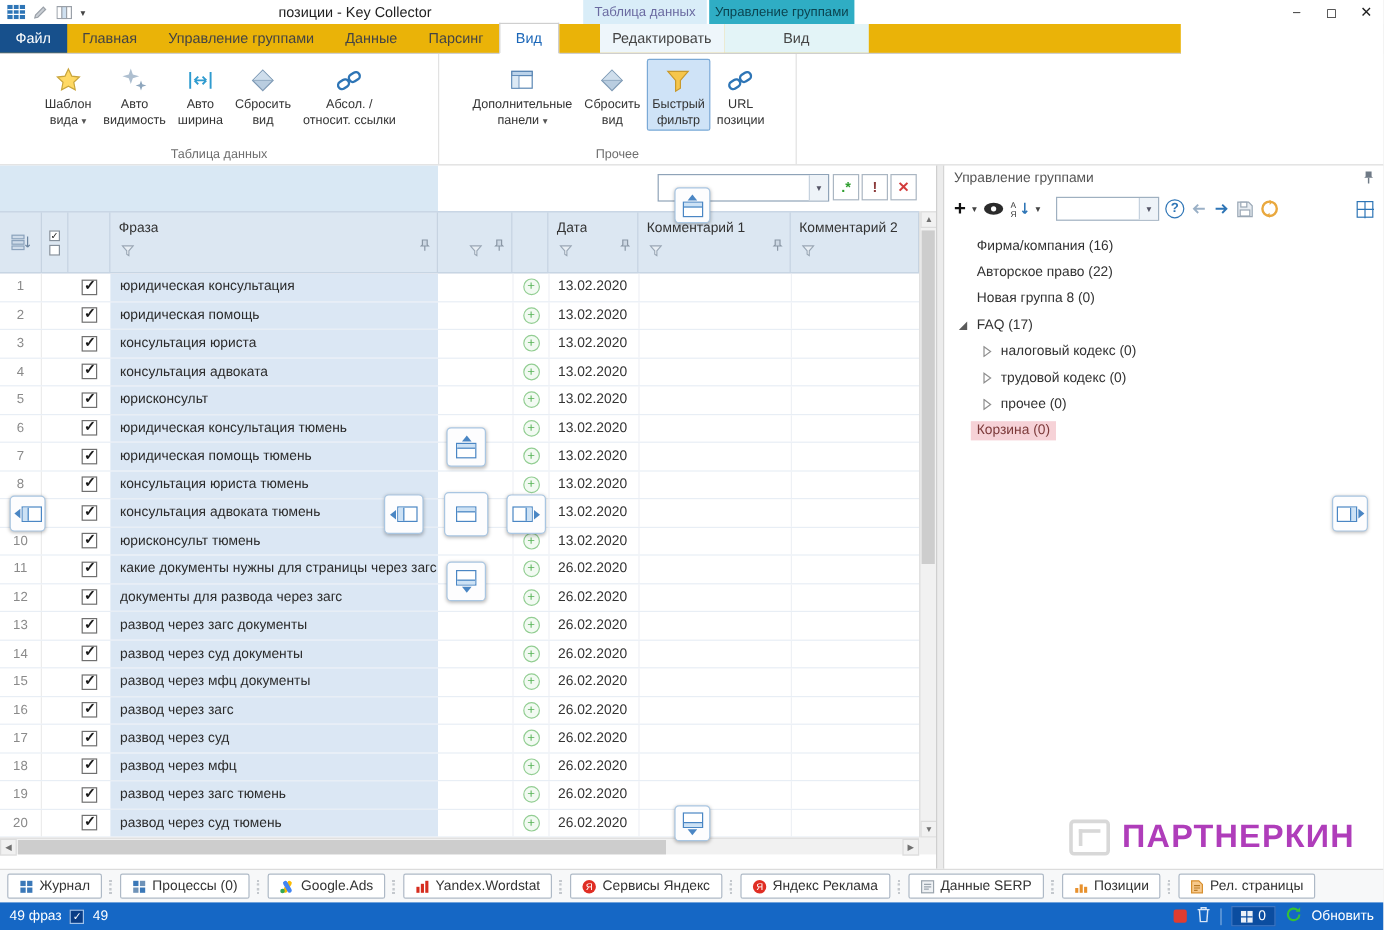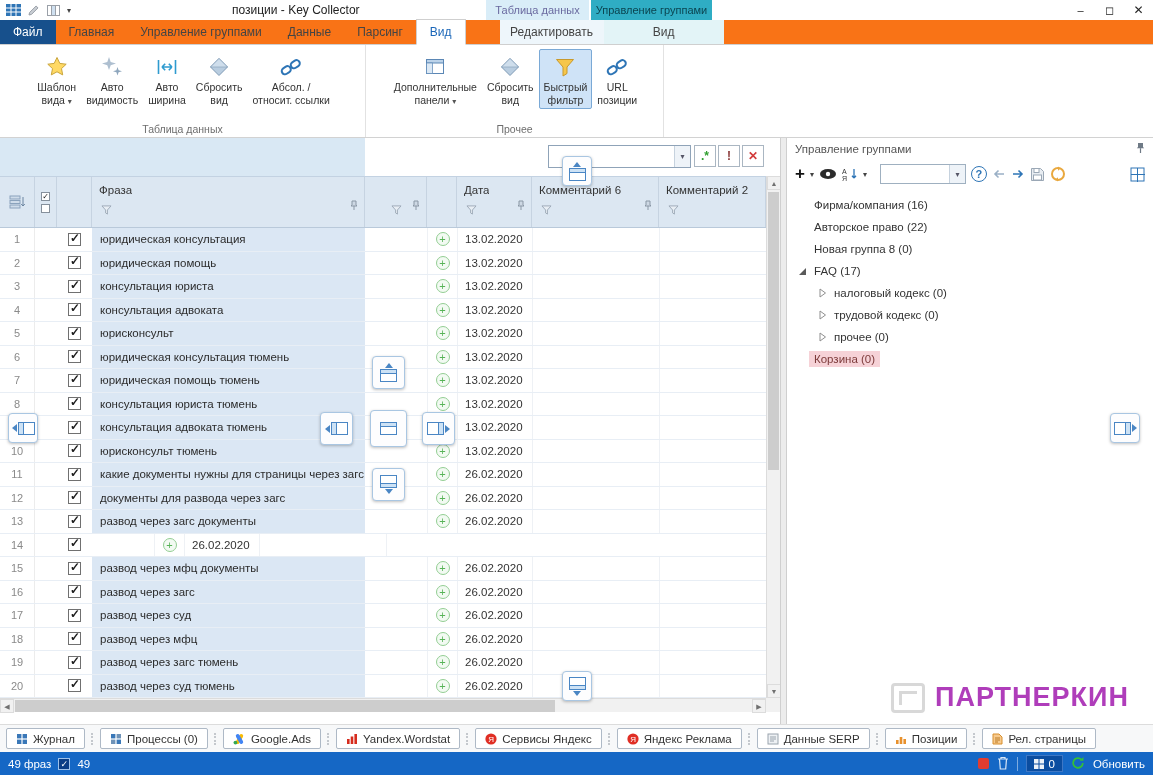--- a/index.html
+++ b/index.html
@@ -12,22 +12,22 @@
   .qat{display:flex;align-items:center;gap:7px;padding-left:6px;}
   .qat .qi{display:inline-flex;align-items:center;}
   .win-title{position:absolute;left:232px;top:3px;font-size:12px;color:#222;}
   .ctxhdr{position:absolute;top:0;height:20px;display:flex;align-items:center;justify-content:center;font-size:11px;}
   .ctxhdr.c1{left:486px;width:103px;background:#d9edf8;color:#6a6aa0;}
   .ctxhdr.c2{left:591px;width:121px;background:#2fadc4;color:#0b4450;}
   .wbtns{position:absolute;right:0;top:0;height:20px;display:flex;}
   .wbtn{width:29px;height:20px;display:flex;align-items:center;justify-content:center;font-size:11px;color:#222;}
   .wbtn.close{font-size:12px;}
   
-  .tabrow{position:absolute;left:0;top:20px;width:1153px;height:25px;display:flex;align-items:flex-end;
-          border-bottom:1px solid #cfcfcf;background:#f97316;font-size:12px;}
+  .tabrow{position:absolute;left:0;top:20px;width:984px;height:25px;display:flex;align-items:flex-end;
+          border-bottom:1px solid #cfcfcf;background:#eab308;font-size:12px;}
   .rtab{padding:0 13px;line-height:24px;color:#444;cursor:default;}
   .rtab.file{background:#17508c;color:#fff;}
   .rtab.active{background:#fff;color:#1a66b8;border:1px solid #cfcfcf;border-bottom:1px solid #fff;margin-bottom:-1px;}
   .rtab.ctx-data{width:104px;text-align:center;margin-left:34px;padding:0;background:#eef6fb;}
   .rtab.ctx-groups{width:120px;text-align:center;padding:0;background:#e3f4f7;}
   
   .ribbon{position:absolute;left:0;top:45px;width:1153px;height:93px;background:#fff;
           border-bottom:1px solid #d2d2d2;display:flex;}
   .rgroup{position:relative;height:100%;border-right:1px solid #e2e2e2;}
   .rgroup.g0{width:366px;}
@@ -354,21 +354,21 @@
       <span class="hlabel">Дата</span>
       <span class="hfun"><svg width="11" height="10" viewBox="0 0 12 11">
             <path d="M1 1h10l-4 4.5V10L5 8.7V5.5z" fill="#e8eef4" stroke="#9aa7b5"></path>
           </svg></span>
       <span class="hpin"><svg width="10" height="11" viewBox="0 0 10 11">
             <path d="M3 1h4v4l1 1H2l1-1z" fill="#cdd8e4" stroke="#8a97a5"></path>
             <path d="M5 6v4" stroke="#8a97a5"></path>
           </svg></span>
     </div>
     <div class="hc cc1">
-      <span class="hlabel">Комментарий 6</span>
+      <span class="hlabel">Комментарий 1</span>
       <span class="hfun"><svg width="11" height="10" viewBox="0 0 12 11">
             <path d="M1 1h10l-4 4.5V10L5 8.7V5.5z" fill="#e8eef4" stroke="#9aa7b5"></path>
           </svg></span>
       <span class="hpin"><svg width="10" height="11" viewBox="0 0 10 11">
             <path d="M3 1h4v4l1 1H2l1-1z" fill="#cdd8e4" stroke="#8a97a5"></path>
             <path d="M5 6v4" stroke="#8a97a5"></path>
           </svg></span>
     </div>
     <div class="hc cc2">
       <span class="hlabel">Комментарий 2</span>
@@ -573,20 +573,21 @@
         <div class="c cdate">26.02.2020</div>
         <div class="c cc1"></div>
         <div class="c cc2"></div>
       </div>
       <div class="grow">
         <div class="c cnum">14</div>
         <div class="c csel"></div>
         <div class="c cchk">
           <span class="cb checked"></span>
         </div>
+        <div class="c cphrase">развод через суд документы</div>
         <div class="c cgap"></div>
         <div class="c cplus">
           <span class="plusico">+</span>
         </div>
         <div class="c cdate">26.02.2020</div>
         <div class="c cc1"></div>
         <div class="c cc2"></div>
       </div>
       <div class="grow">
         <div class="c cnum">15</div>

